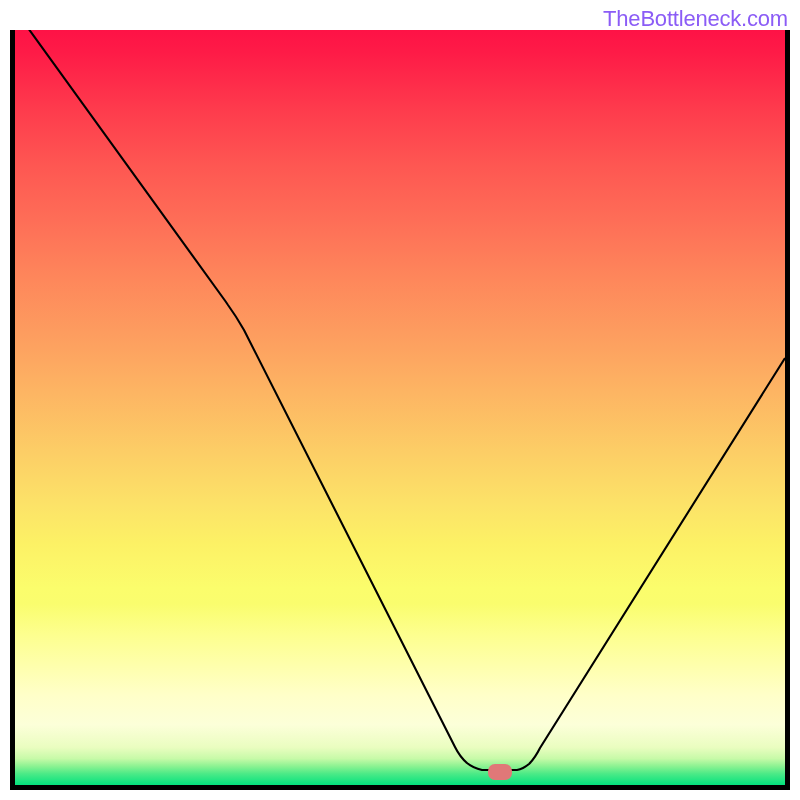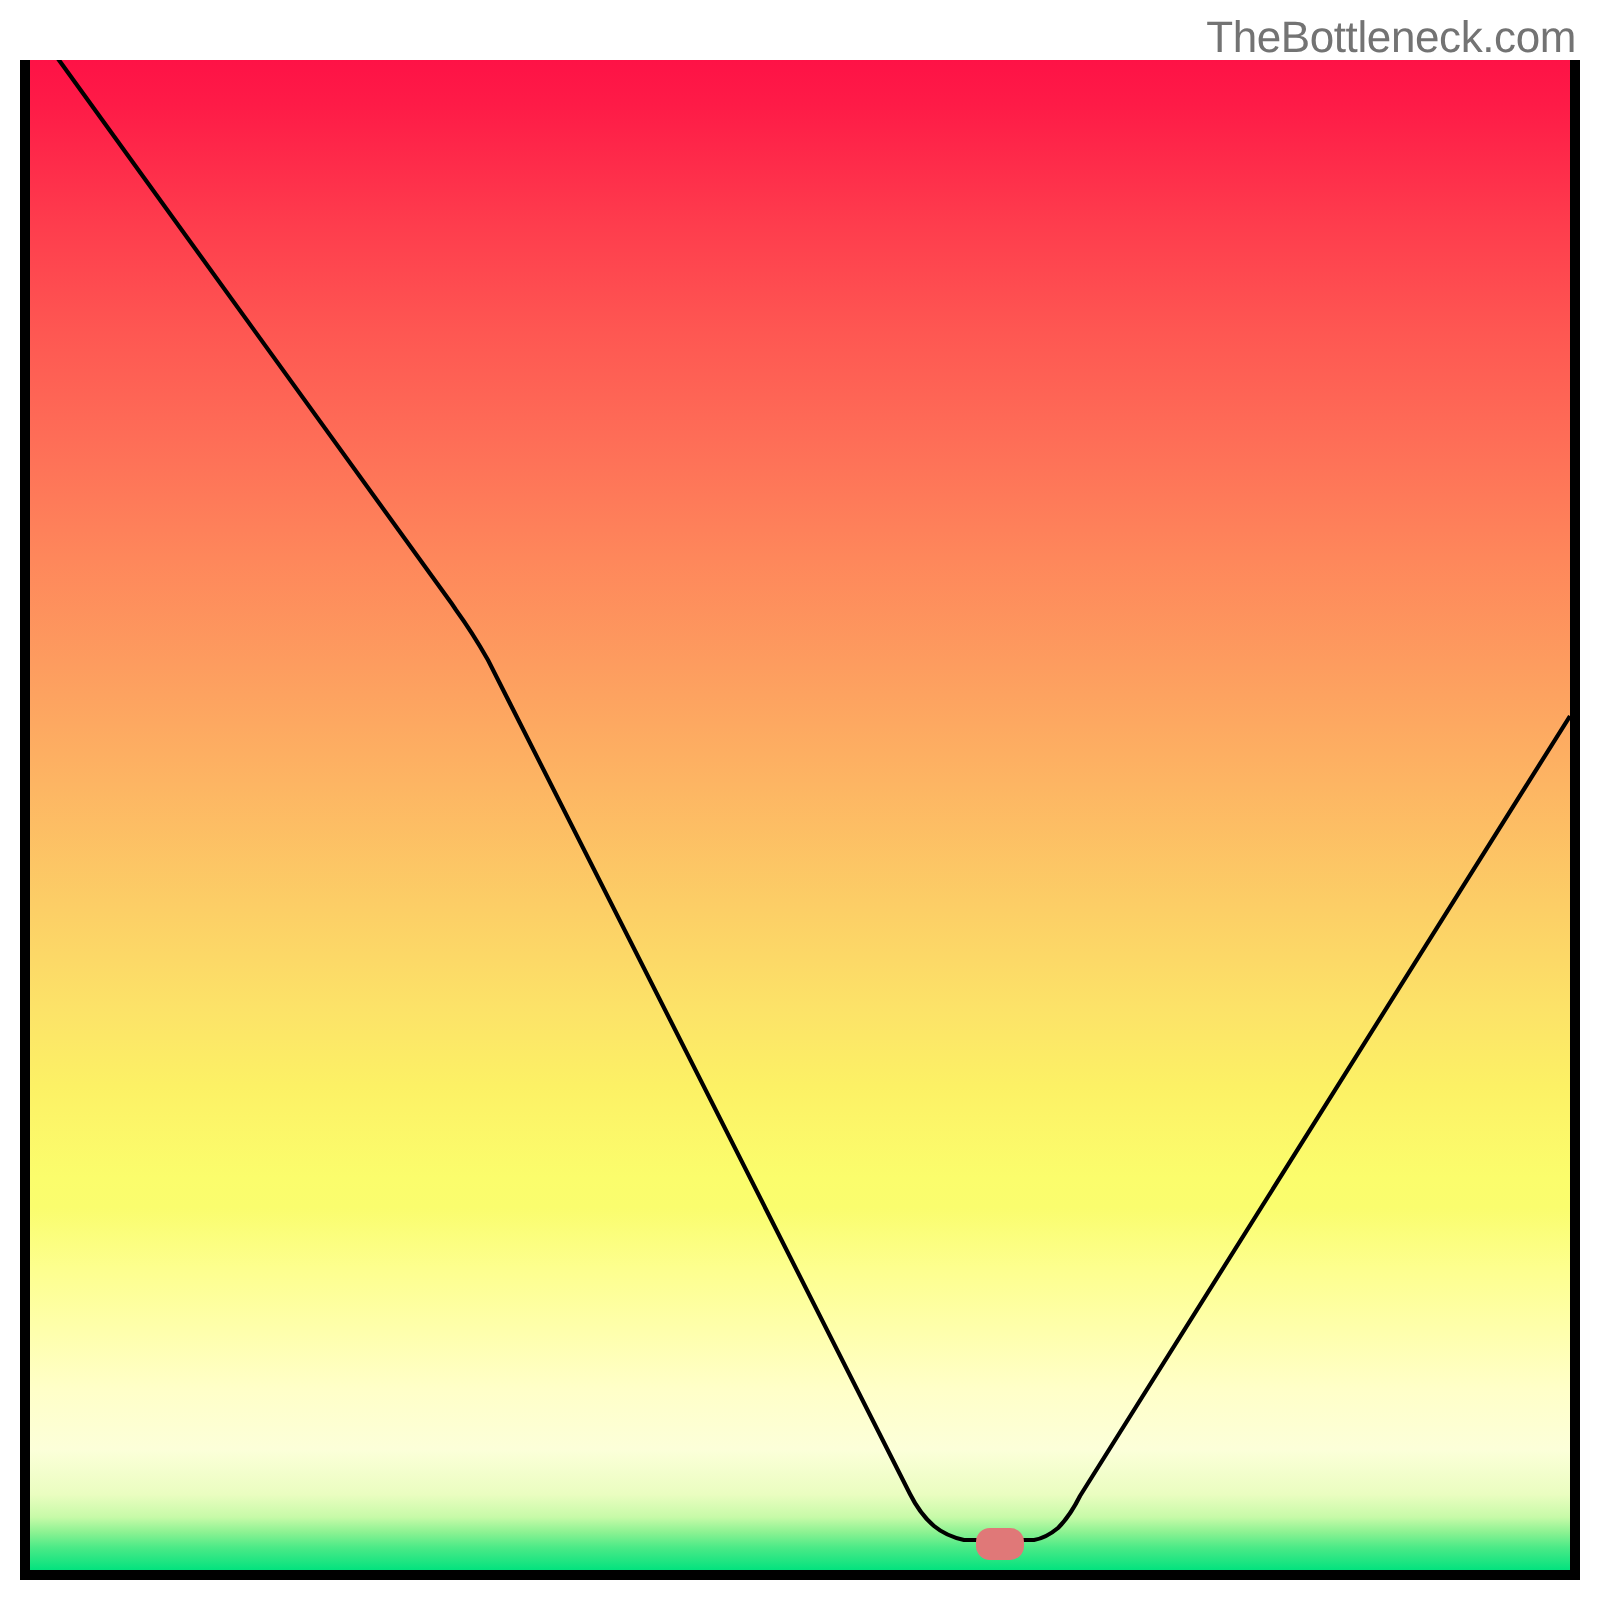--- a/index.html
+++ b/index.html
@@ -14,21 +14,21 @@
     position: relative;
     width: 800px;
     height: 800px;
   }
   .attribution {
     position: absolute;
     top: 6px;
     right: 12px;
     font-size: 22px;
     font-weight: 500;
-    color: #737373;
+    color: #8b5cf6;
     letter-spacing: -0.2px;
   }
   .plot-box {
     position: absolute;
     left: 10px;
     top: 30px;
     width: 780px;
     height: 760px;
     box-sizing: border-box;
     border-left: 5px solid #000;

